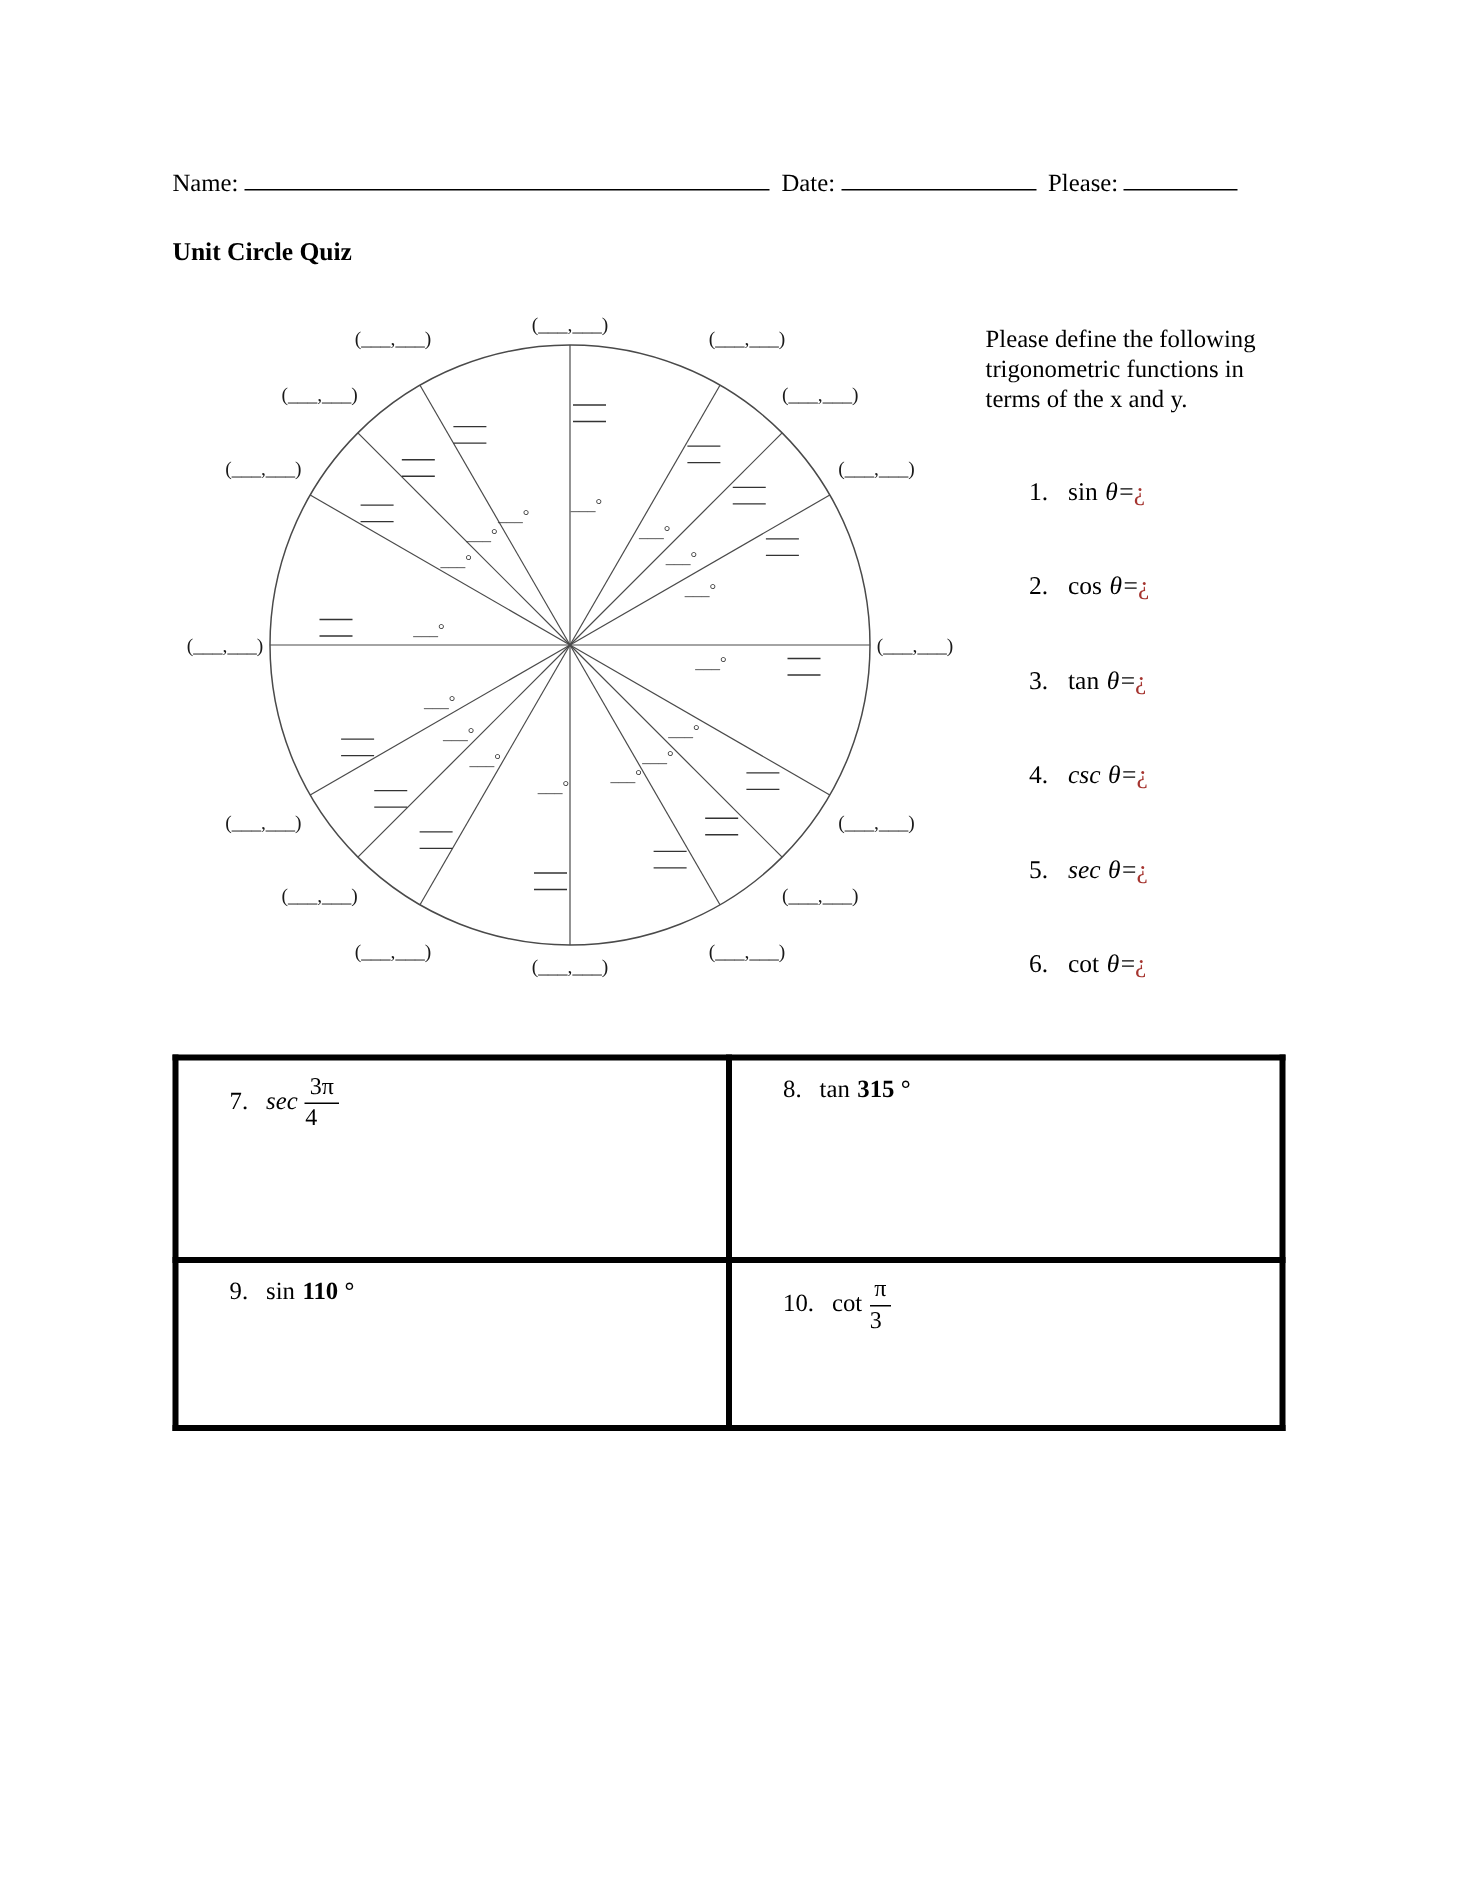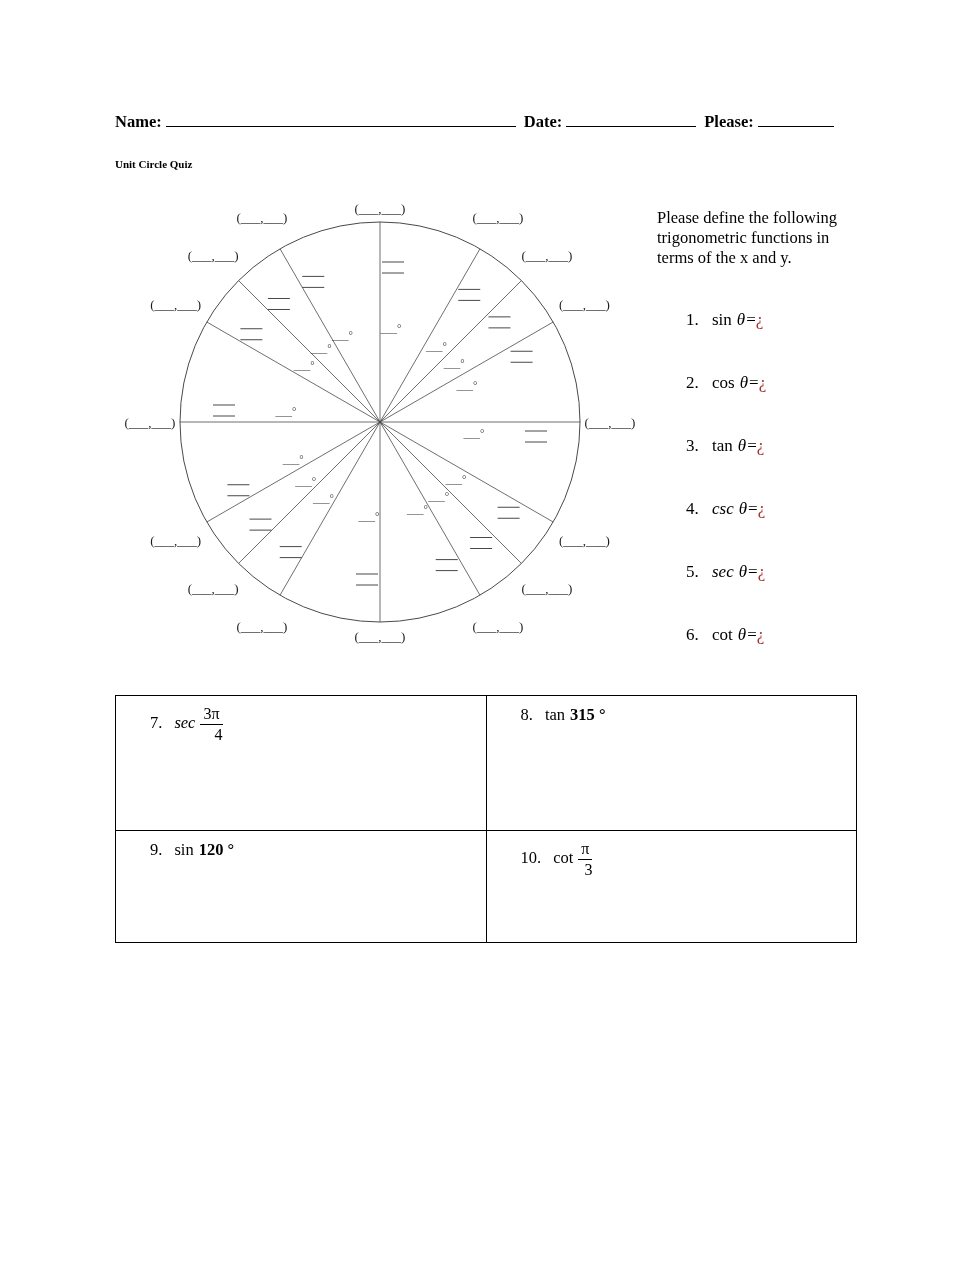--- a/index.html
+++ b/index.html
@@ -2,51 +2,51 @@
 <html><head>
 <meta charset="utf-8">
 <style>
   * { box-sizing: border-box; }
   html,body { margin:0; padding:0; background:#ffffff; }
   body { font-family:"Liberation Serif", serif; color:#000; }
   .page {
     position:relative; width:979px; height:1266px; background:#fff;
     padding:112px 117px 0 115px; overflow:hidden;
   }
-  .bold { font-weight:bold; }
+  .bold { font-weight:normal; }
   .header-line { font-size:16.5px; white-space:nowrap; }
   .blank { display:inline-block; border-bottom:1.6px solid #000; height:15px; vertical-align:baseline; margin-left:4px; }
   .w-name { width:350px; }
   .w-date { width:130px; }
   .w-block { width:76px; }
   .lbl { margin-left:8px; }
-  .quiz-title { font-weight:bold; font-size:11px; margin-top:26px; }
+  .quiz-title { font-weight:bold; font-size:17px; margin-top:26px; }
   .para { font-size:16.5px; line-height:24px; margin:22px 0 0 0; }
   .para2 { margin-top:30px; }
   .middle-row { display:flex; margin-top:30px; }
   #unit-circle-svg { flex:0 0 530px; width:530px; height:458px; }
   #unit-circle-svg text { font-family:"Liberation Serif", serif; }
   .right-col { width:205px; margin-left:12px; }
   .define-prompt { font-size:16.5px; line-height:20px; margin:8px 0 0 0; }
   .def-list { margin-top:16px; padding-left:29px; }
   .def-item { font-size:17px; line-height:22px; margin-bottom:37px;margin-top:41px; }
   .def-num { display:inline-block; width:24px; }
   .fn { margin-left:2px; }
   
   .def-item:nth-child(4) .fn, .def-item:nth-child(5) .fn { font-style:italic; }
   .theta { font-style:italic; margin:0 1px 0 5px; }
   .ph { color:#a5342f; }
   table.problems { border-collapse:collapse; width:742px; margin-top:12px; table-layout:fixed; }
-  table.problems td { border:1px solid #000000; vertical-align:top; padding:9px 10px 0 34px; font-size:16.5px; }
+  table.problems td { border:4px solid #000000; vertical-align:top; padding:9px 10px 0 34px; font-size:16.5px; }
   tr.row-1 td { height:135px; }
   tr.row-2 td { height:112px; }
   .pnum { margin-right:10px; }
   .pval { margin-left:5px;font-weight:bold; }
   .cell-7 .fn { font-style:italic; }
-  .frac { display:inline-flex; flex-direction:column; align-items:flex-end; vertical-align:middle; line-height:1.12; margin-left:5px; font-size:16px; }
+  .frac { display:inline-flex; flex-direction:column; align-items:flex-start; vertical-align:middle; line-height:1.12; margin-left:5px; font-size:16px; }
   .fnum { border-bottom:1px solid #000; padding:0 3px 1px 3px; }
   .fden { padding-top:1px; }
 </style>
 </head>
 <body>
 
 <div class="page">
 
   <div class="header-line">
     <span class="bold">Name:</span><span class="blank w-name"></span><span class="bold lbl">Date:</span><span class="blank w-date"></span><span class="bold lbl">Please:</span><span class="blank w-block"></span>
@@ -181,21 +181,21 @@
               <span class="fnum">3π</span>
               <span class="fden">4</span>
             </span>
       </td>
       <td class="cell-8">
         <span class="pnum">8.</span><span class="fn">tan</span><span class="pval">315 °</span>
       </td>
     </tr>
     <tr class="row-2">
       <td class="cell-9">
-        <span class="pnum">9.</span><span class="fn">sin</span><span class="pval">120 °</span>
+        <span class="pnum">9.</span><span class="fn">sin</span><span class="pval">110 °</span>
       </td>
       <td class="cell-10">
         <span class="pnum">10.</span><span class="fn">cot</span><span class="frac">
               <span class="fnum">π</span>
               <span class="fden">3</span>
             </span>
       </td>
     </tr>
   </tbody>
     </table>

